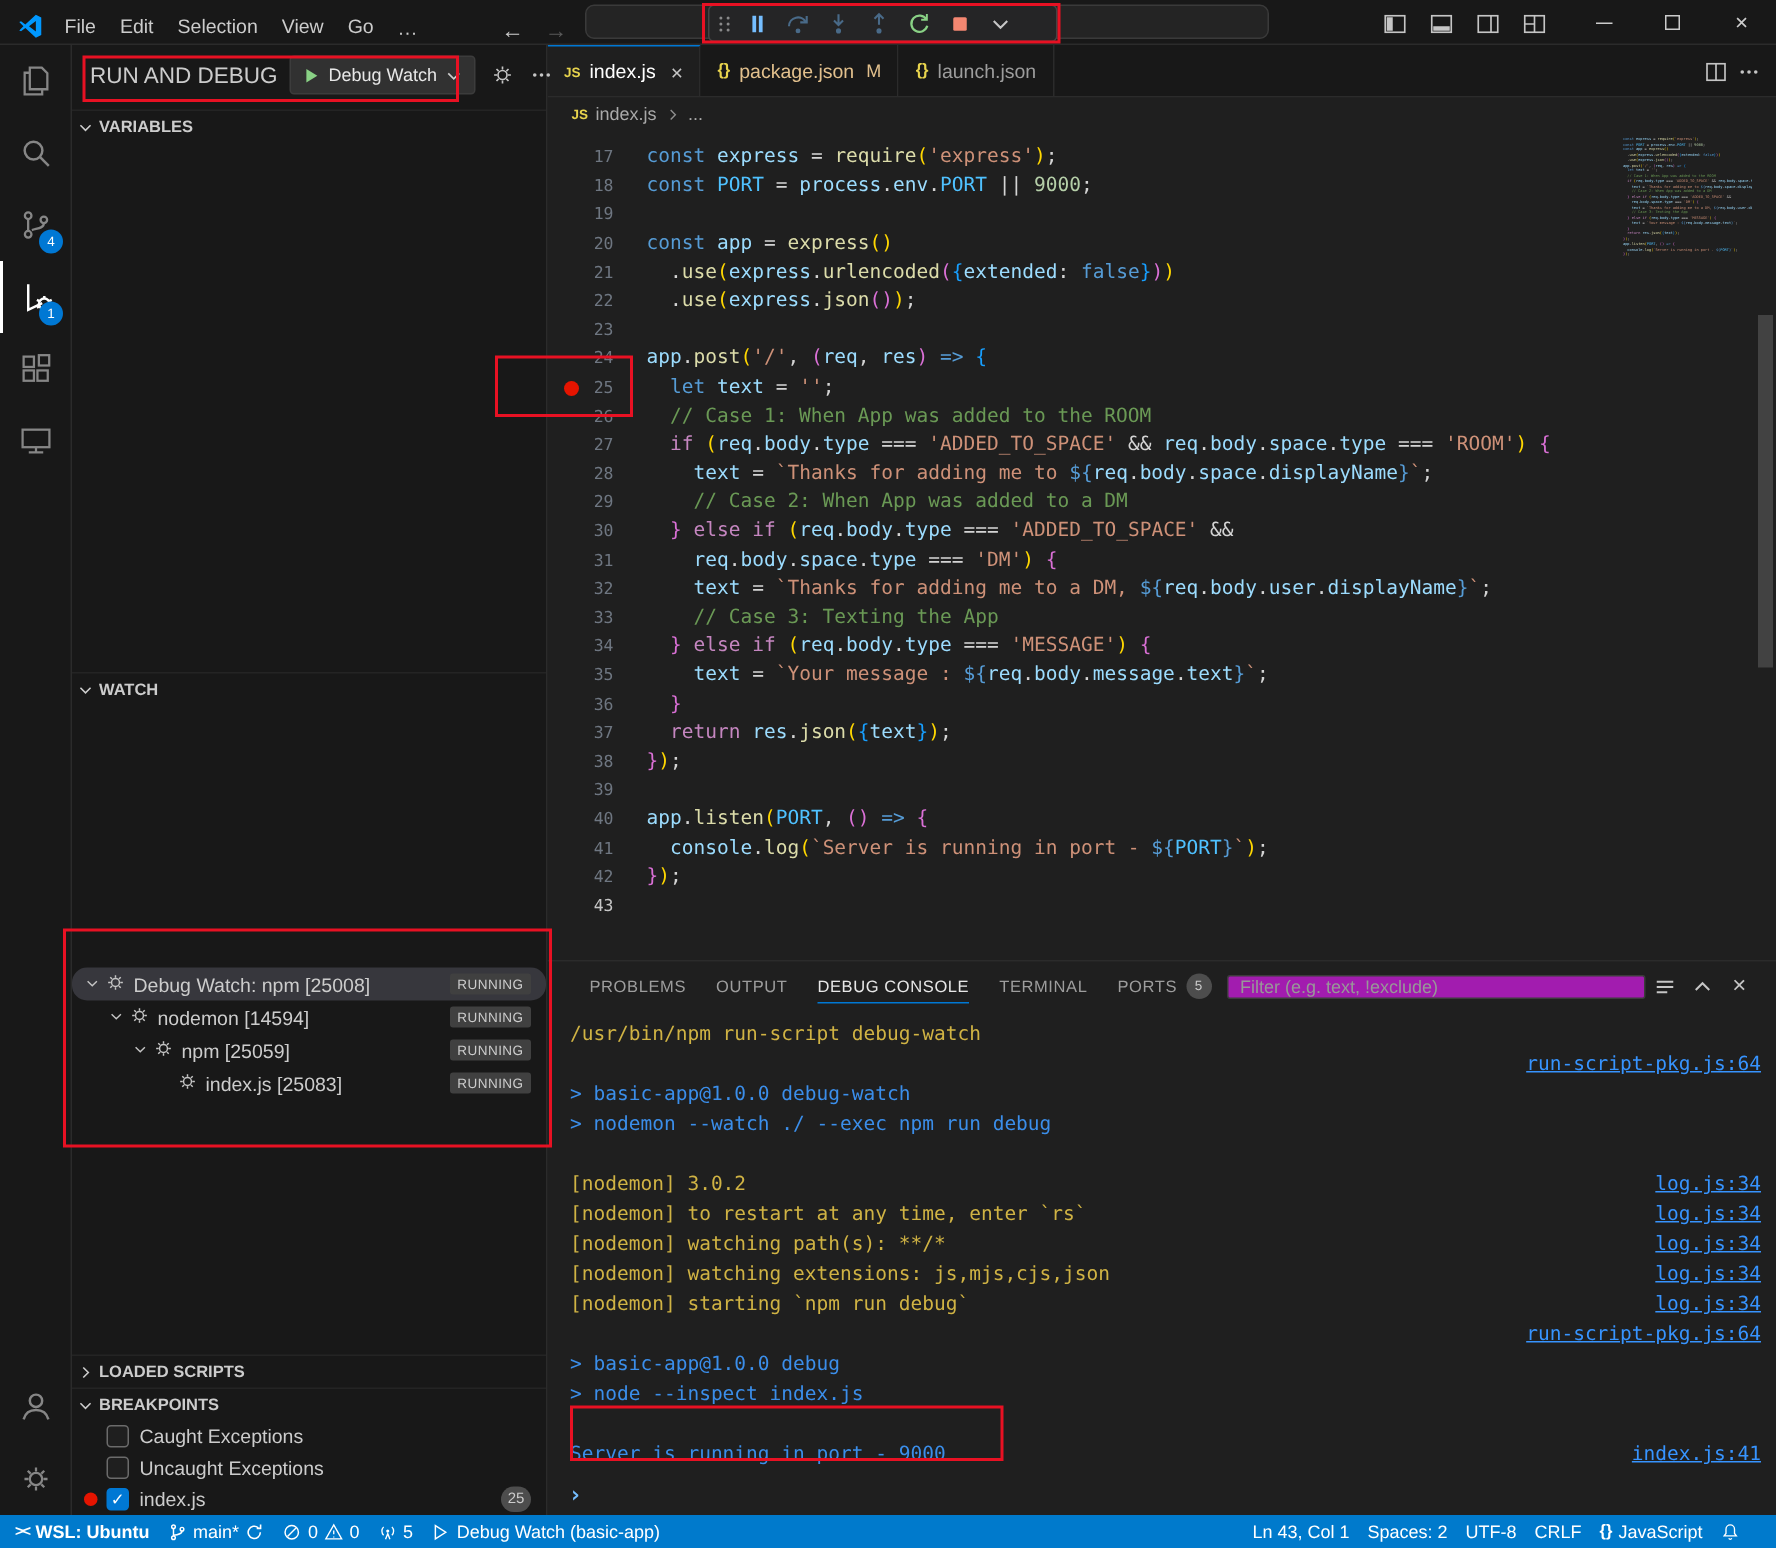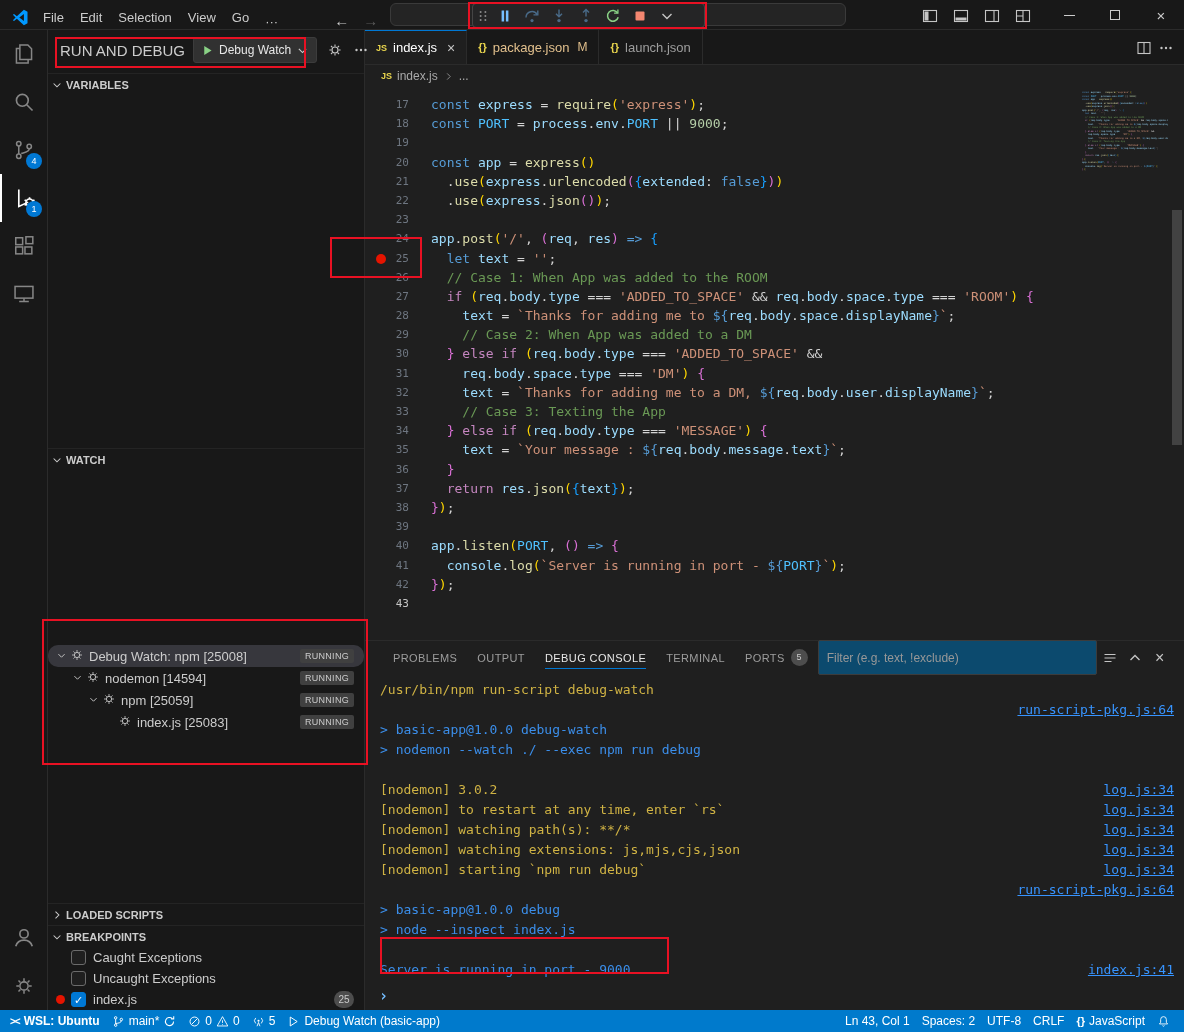--- a/index.html
+++ b/index.html
@@ -98,39 +98,39 @@
   .vscroll { position:absolute; top:0; right:0; width:14px; height:100%; background:transparent; }
   .vthumb { position:absolute; top:123px; left:2px; width:10px; height:235px; background:rgba(121,121,121,.4); }
 
   
   .panel { position:absolute; left:0; right:0; top:610px; bottom:0; background:#1F1F1F; border-top:1px solid #2B2B2B; }
   .panelheader { position:absolute; top:0; left:0; right:0; height:33px; display:flex; align-items:center; padding:0 12px 0 18px; }
   .ptab { font-size:11px; color:#9D9D9D; padding:0 10px; height:33px; display:flex; align-items:center; gap:6px; letter-spacing:.4px; position:relative; white-space:nowrap; }
   .ptab.active { color:#E7E7E7; }
   .ptab.active::after { content:''; position:absolute; left:10px; right:10px; bottom:5px; height:1px; background:#0078D4; }
   .pbadge { background:#4D4D4D; color:#CCCCCC; border-radius:9px; font-size:9px; min-width:17px; height:17px; line-height:17px; text-align:center; }
-  .filterbox { margin-left:auto; width:302px; height:35px; background:#0c4a6e; border:1px solid #3C3C3C; border-radius:2px; color:#BBBBBB; font-size:12px; padding:0 8px; font-family:"Liberation Sans",sans-serif; }
+  .filterbox { margin-left:auto; width:302px; height:16px; background:#a21caf; border:1px solid #3C3C3C; border-radius:2px; color:#BBBBBB; font-size:12px; padding:0 8px; font-family:"Liberation Sans",sans-serif; }
   .filterbox::placeholder { color:#989898; }
   .picon { width:27px; height:24px; display:flex; align-items:center; justify-content:center; color:#C5C5C5; }
   .console { position:absolute; top:35px; left:0; right:0; bottom:28px; padding:4px 10px 0 15px; font-family:"DejaVu Sans Mono","Liberation Mono",monospace; font-size:13px; }
   .cline { display:flex; height:20px; line-height:20px; }
   .cline .ctext { white-space:pre; }
   .ct-y { color:#D0B344; }
   .ct-b { color:#3B8EEA; }
   .ct-d { color:#CCCCCC; }
   .clink { margin-left:auto; color:#3794FF; text-decoration:underline; white-space:nowrap; }
   .prompt { position:absolute; left:14px; bottom:5px; color:#75BEFF; font-size:15px; font-weight:bold; font-family:"DejaVu Sans Mono",monospace; }
 
   
   .statusbar { position:absolute; left:0; right:0; bottom:0; height:22px; background:#007ACC; color:#FFFFFF; display:flex; align-items:center; font-size:12px; z-index:10; }
   .sbitem { display:flex; align-items:center; gap:4px; padding:0 6px; height:22px; white-space:nowrap; }
   .sbitem svg { width:13px; height:13px; }
   .sb-remote { font-weight:bold; padding-left:10px; }
   .remote-glyph { font-size:10px; font-weight:bold; letter-spacing:-1px; }
-  .sbright { margin-left:auto; display:flex; align-items:flex-start; padding-right:8px; }
+  .sbright { margin-left:auto; display:flex; align-items:flex-start; padding-right:18px; }
   .braces { font-weight:bold; font-size:11px; }
 
   
   .anno { position:absolute; border:2px solid #E81123; z-index:60; pointer-events:none; }
 </style>
 </head>
 <body>
 
 <div class="titlebar">
   <span class="vslogo">

